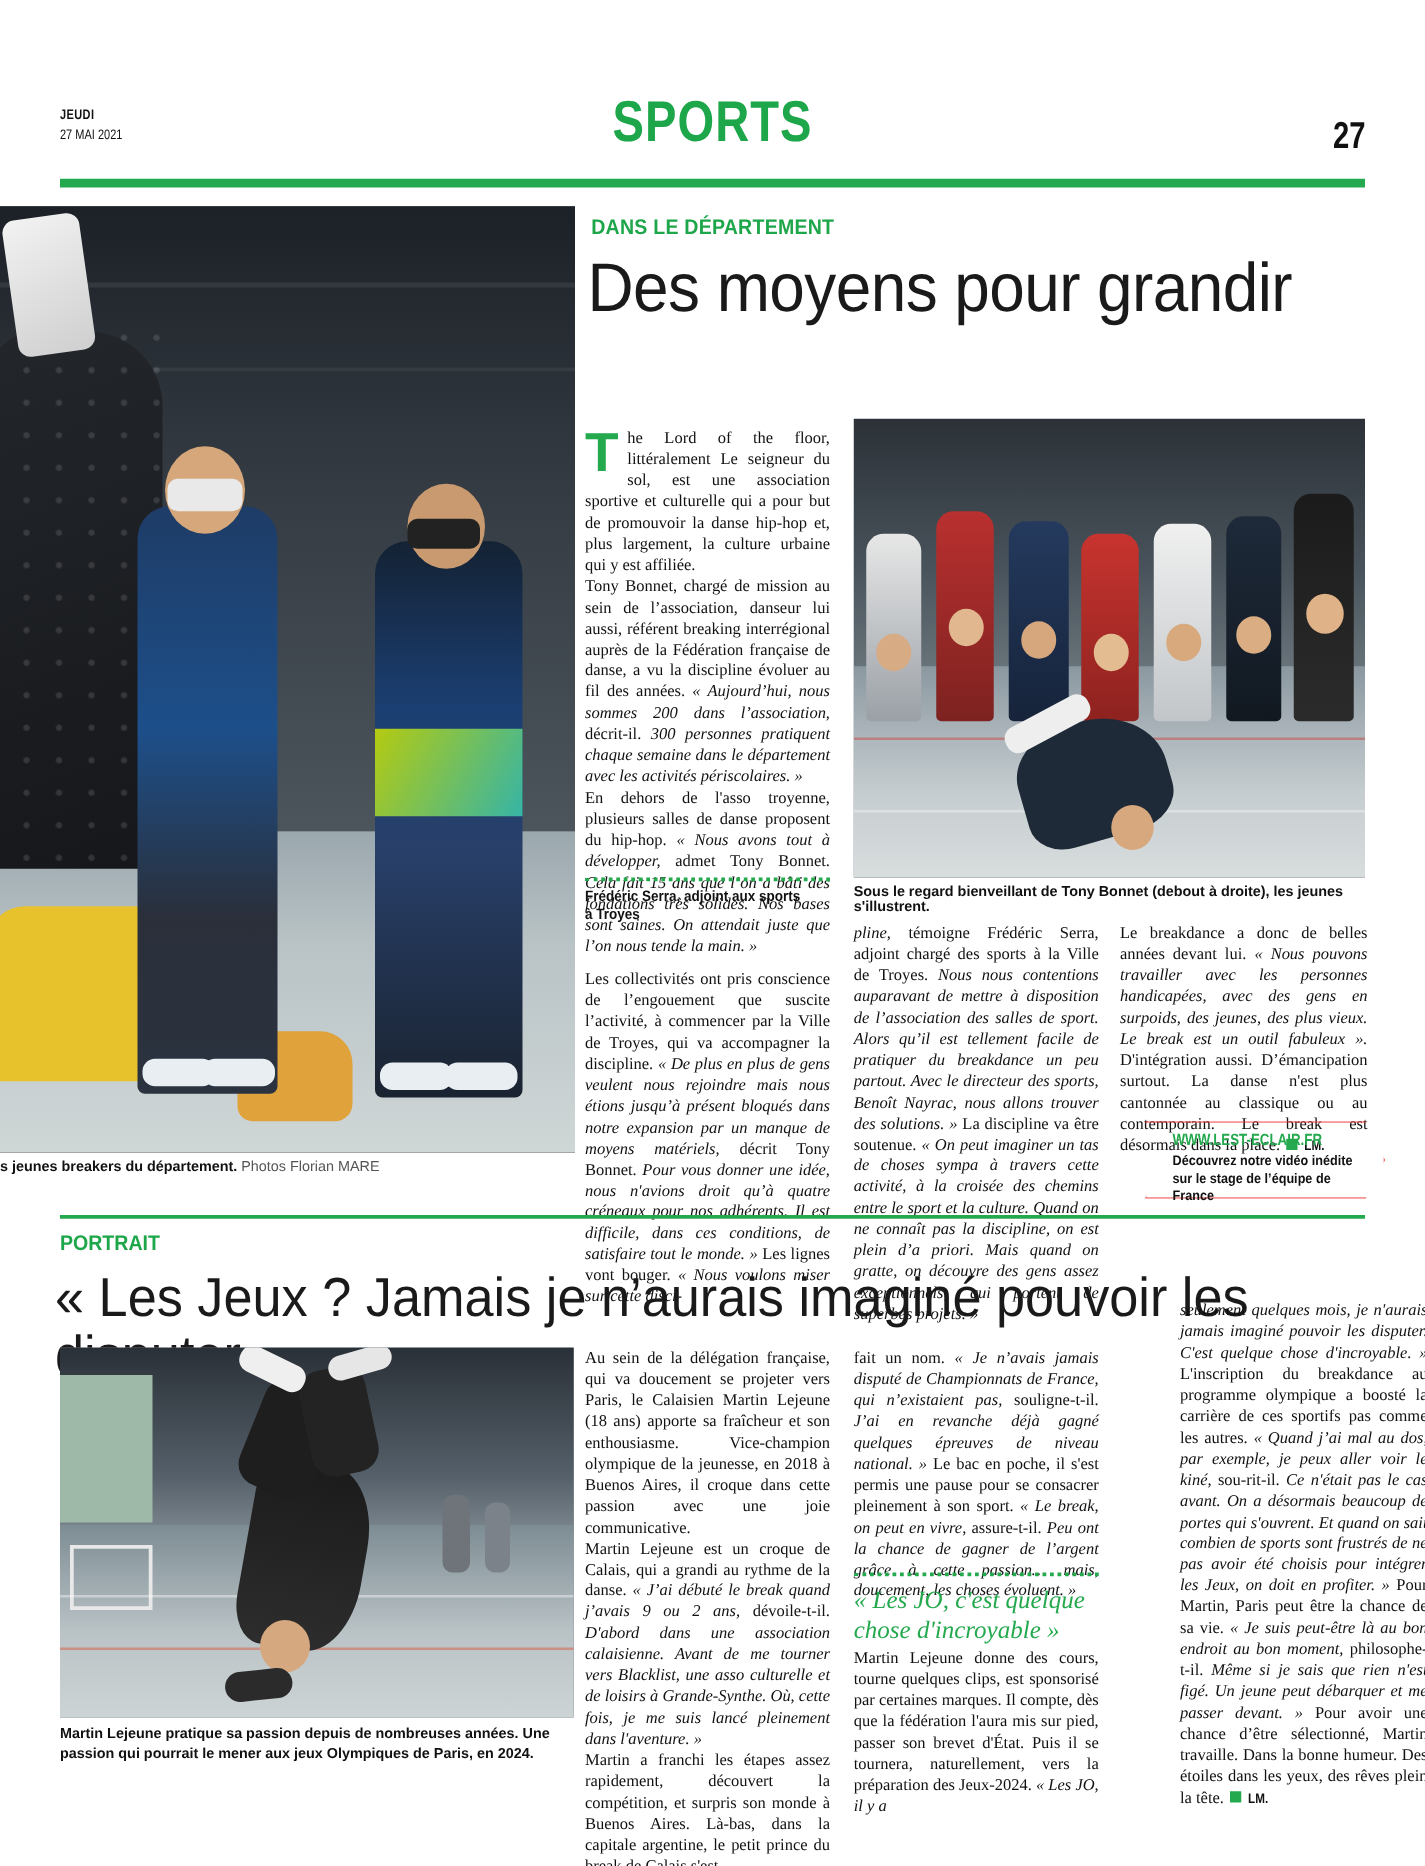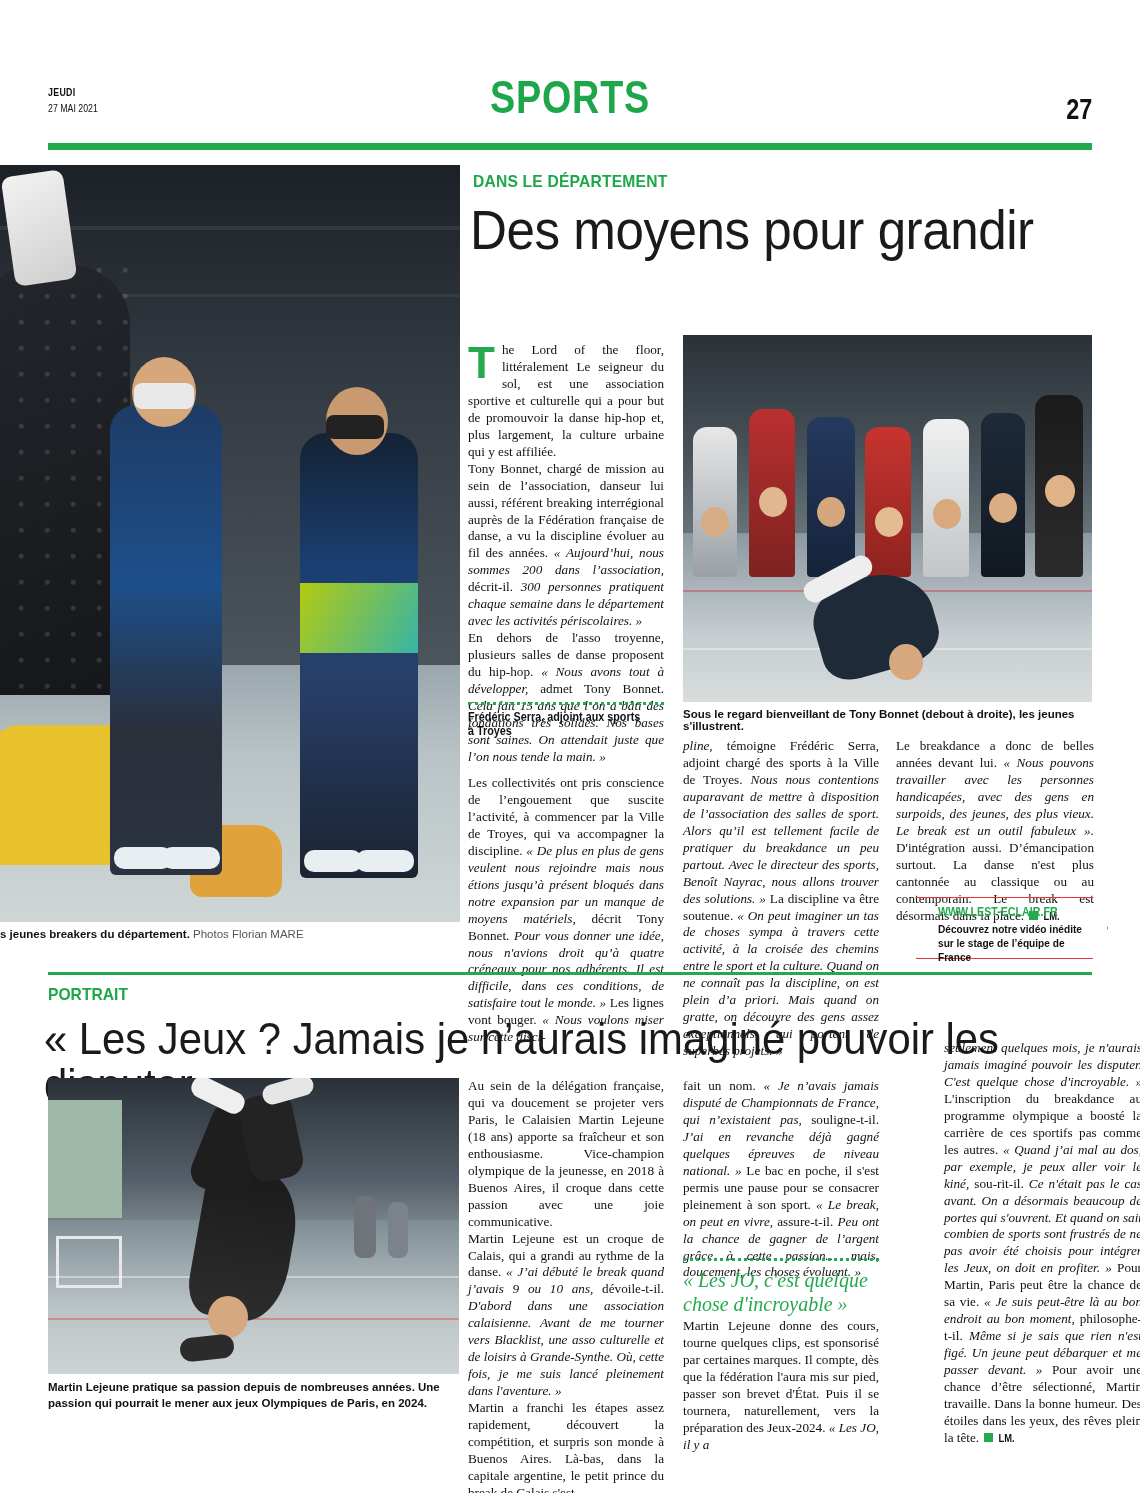--- a/index.html
+++ b/index.html
@@ -239,21 +239,21 @@
     <div style="position:absolute;left:214px;top:2px;width:52px;height:20px;border-radius:10px;background:#e6e6e6;transform:rotate(-16deg);"></div>
     <div style="position:absolute;left:160px;top:218px;width:40px;height:42px;border-radius:50%;background:#d6a87f;"></div>
     <div style="position:absolute;left:132px;bottom:14px;width:54px;height:24px;border-radius:12px;background:#2b2b2b;transform:rotate(-6deg);"></div>
     <div style="position:absolute;left:306px;top:118px;width:22px;height:62px;background:#6e747a;border-radius:8px;"></div>
     <div style="position:absolute;left:340px;top:124px;width:20px;height:56px;background:#7b828a;border-radius:8px;"></div>
   </div>
   <div class="cap3">Martin Lejeune pratique sa passion depuis de nombreuses années. Une passion qui pourrait le mener aux jeux Olympiques de Paris, en 2024.</div>
 
   <div class="c1 w col" style="top:1078px;">
     <p style="margin:0;"><span>Au sein de la délégation française, qui va doucement se projeter vers Paris, le Calaisien Martin Lejeune (18 ans) apporte sa fraîcheur et son enthousiasme. Vice-champion olympique de la jeunesse, en 2018 à Buenos Aires, il croque dans cette passion avec une joie communicative.</span></p>
-    <p style="margin:0;"><span>Martin Lejeune est un croque de Calais, qui a grandi au rythme de la danse. </span><i>« J’ai débuté le break quand j’avais 9 ou 10 ans,</i><span> dévoile-t-il. </span><i>D'abord dans une association calaisienne. Avant de me tourner vers Blacklist, une asso culturelle et de loisirs à Grande-Synthe. Où, cette fois, je me suis lancé pleinement dans l'aventure. »</i></p>
+    <p style="margin:0;"><span>Martin Lejeune est un croque de Calais, qui a grandi au rythme de la danse. </span><i>« J’ai débuté le break quand j’avais 9 ou 2 ans,</i><span> dévoile-t-il. </span><i>D'abord dans une association calaisienne. Avant de me tourner vers Blacklist, une asso culturelle et de loisirs à Grande-Synthe. Où, cette fois, je me suis lancé pleinement dans l'aventure. »</i></p>
     <p style="margin:0;"><span>Martin a franchi les étapes assez rapidement, découvert la compétition, et surpris son monde à Buenos Aires. Là-bas, dans la capitale argentine, le petit prince du break de Calais s'est</span></p>
   </div>
 
   <div class="c2 w col" style="top:1078px;">
     <p style="margin:0;"><span>fait un nom. </span><i>« Je n’avais jamais disputé de Championnats de France, qui n’existaient pas,</i><span> souligne-t-il. </span><i>J’ai en revanche déjà gagné quelques épreuves de niveau national. »</i><span> Le bac en poche, il s'est permis une pause pour se consacrer pleinement à son sport. </span><i>« Le break, on peut en vivre,</i><span> assure-t-il. </span><i>Peu ont la chance de gagner de l’argent grâce à cette passion… mais, doucement, les choses évoluent. »</i></p>
   </div>
 
   <div class="c2 w" style="top:1258px;">
     <div class="divider-dot"></div>
     <div class="pullquote" style="margin-top:7px;">« Les JO, c'est quelque chose d'incroyable »</div>

